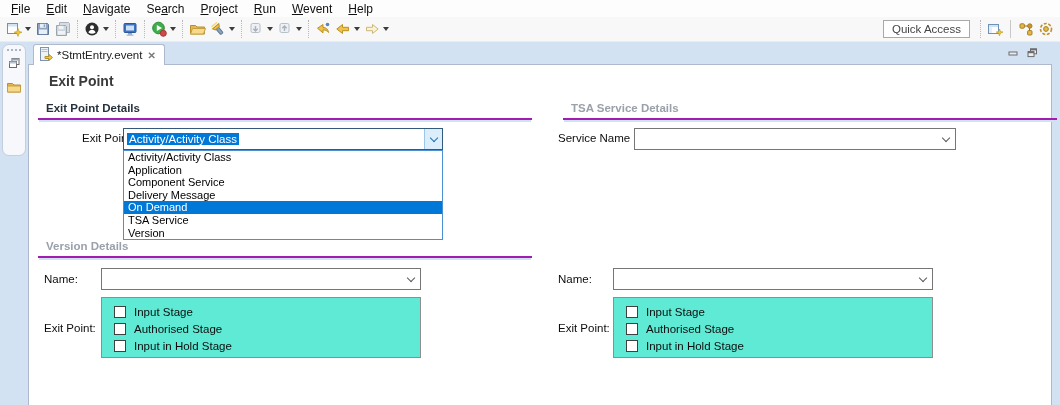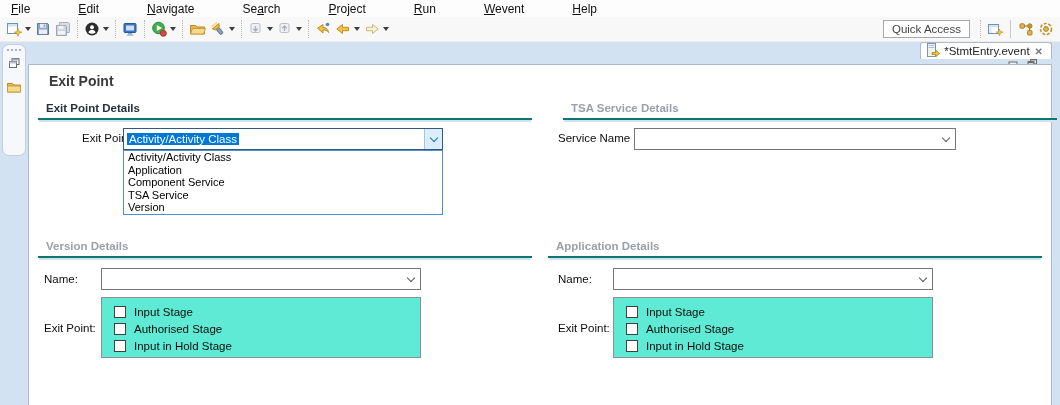--- a/index.html
+++ b/index.html
@@ -1,50 +1,50 @@
 <!DOCTYPE html>
 <html><head>
 <meta charset="utf-8">
 <style>
   * { margin:0; padding:0; box-sizing:border-box; }
   html,body { width:1060px; height:405px; overflow:hidden; }
   body { font-family:"Liberation Sans", sans-serif; font-size:11.5px; color:#1a1a1a; background:#fff; }
 
   
-  .menubar { height:17px; display:flex; align-items:center; padding-left:3px; background:#fdfdfd;gap:32px; }
+  .menubar { height:17px; display:flex; align-items:center; padding-left:3px; background:#fdfdfd; }
   .menu-item { padding:1px 8px; font-size:12px; color:#101010; cursor:default; }
   .mn { text-decoration:underline; }
 
   
   .toolbar { height:25px; display:flex; align-items:center; background:#f8f8f8; padding:0 4px; border-bottom:1px solid #ececec; }
   .tbtn { display:flex; align-items:center; height:22px; padding:0 2px; }
   .tbtn svg { display:block; }
   .caret { width:0; height:0; border-left:3px solid transparent; border-right:3px solid transparent; border-top:4px solid #3c3c3c; margin-left:3px; }
   .tsep { width:1px; height:18px; border-left:1px dotted #b9b9b9; margin:0 4px; }
   .toolbar-right { margin-left:auto; display:flex; align-items:center; }
   .quick-access { border:1px solid #a9a9a9; background:#fff; color:#444; font-size:11.5px; padding:2px 8px; margin-right:6px; }
   .vline { width:1px; height:18px; background:#c9c9c9; margin:0 5px; }
 
   
   .shell { position:relative; height:363px; background:#d3e2f3; }
   .trim { position:absolute; left:2px; top:2px; width:24px; height:112px; background:#f6f8fb; border:1px solid #c3cede; border-radius:7px; display:flex; flex-direction:column; align-items:center; }
   .trim-handle { width:14px; border-top:2px dotted #a9b4c4; margin:4px 0 6px 0; }
   .trim .ticon { margin-bottom:8px; }
 
   .editor-area { position:absolute; left:28px; top:0; right:8px; bottom:0; }
-  .tabbar { height:22px; display:flex; align-items:flex-end;flex-direction:column; }
+  .tabbar { height:22px; display:flex; align-items:flex-end; }
   .tab { position:relative; z-index:2; margin-left:5px; height:21px; margin-bottom:-1px; display:flex; align-items:center; padding:0 7px 0 5px; background:#fff; border:1px solid #aebacb; border-bottom:none; border-radius:3px 3px 0 0; font-size:11.5px; color:#222; }
   .tab .title { margin:0 4px 0 4px; }
   .close-x { font-size:10px; color:#7a7a7a; font-weight:bold; padding:0 1px; }
   .winctl { margin-left:auto; display:flex; align-items:center; gap:8px; padding:0 14px 4px 0; }
 
   .editor-body { position:relative; background:#fff; border:1px solid #aebacb; border-bottom:none; height:341px; }
   .page-title { position:absolute; left:20px; top:8px; font-size:14px; font-weight:bold; color:#3a3a3a; }
 
-  .sec { position:absolute; width:494px; border-bottom:2px solid #0f766e; box-shadow:0 3px 0 -1px #cfe2f5; }
+  .sec { position:absolute; width:494px; border-bottom:2px solid #a21caf; box-shadow:0 3px 0 -1px #cfe2f5; }
   .sec .t { display:block; padding:3px 0 4px 8px; font-weight:bold; font-size:11.5px; color:#26313d; }
   .sec.disabled .t { color:#9aa1ab; }
 
   .flabel { position:absolute; font-size:11.5px; color:#0d0d0d; }
 
   .combo { position:absolute; width:320px; height:22px; background:#fff; border:1px solid #767676; display:flex; align-items:center; }
   .combo .val { flex:1; padding:0 3px; font-size:11.5px; white-space:nowrap; overflow:hidden; }
   .combo .chev { width:18px; align-self:stretch; display:flex; align-items:center; justify-content:center; }
   .combo .chev i { width:6px; height:6px; border-right:1.5px solid #5a5a5a; border-bottom:1.5px solid #5a5a5a; transform:rotate(45deg); margin-top:-3px; }
   .combo.focused { border-color:#33597c; }
@@ -307,22 +307,24 @@
         </div>
 
         <div class="droplist">
 
             <div class="opt">Activity/Activity Class</div>
 
             <div class="opt">Application</div>
 
             <div class="opt">Component Service</div>
 
-
-
+            <div class="opt">Delivery Message</div>
+
+
+            <div class="opt hl">On Demand</div>
 
             <div class="opt">TSA Service</div>
 
             <div class="opt">Version</div>
 
         </div>
 
         <div class="sec disabled" style="left:534px; top:34px;">
           <span class="t">TSA Service Details</span>
         </div>
@@ -357,23 +359,20 @@
               <span class="cb-label">Authorised Stage</span>
             </div>
 
             <div class="cb-row">
               <span class="cb"></span>
               <span class="cb-label">Input in Hold Stage</span>
             </div>
 
         </div>
 
-        <div class="sec disabled" style="left:519px; top:172px;">
-          <span class="t">Application Details</span>
-        </div>
         <div class="flabel" style="left:529px; top:208px;">Name:</div>
         <div class="combo" style="left:584px; top:203px;">
           <span class="val"></span>
           <span class="chev">
               <i></i>
             </span>
         </div>
         <div class="flabel" style="left:529px; top:257px;">Exit Point:</div>
         <div class="groupbox" style="left:584px; top:232px;">
 

